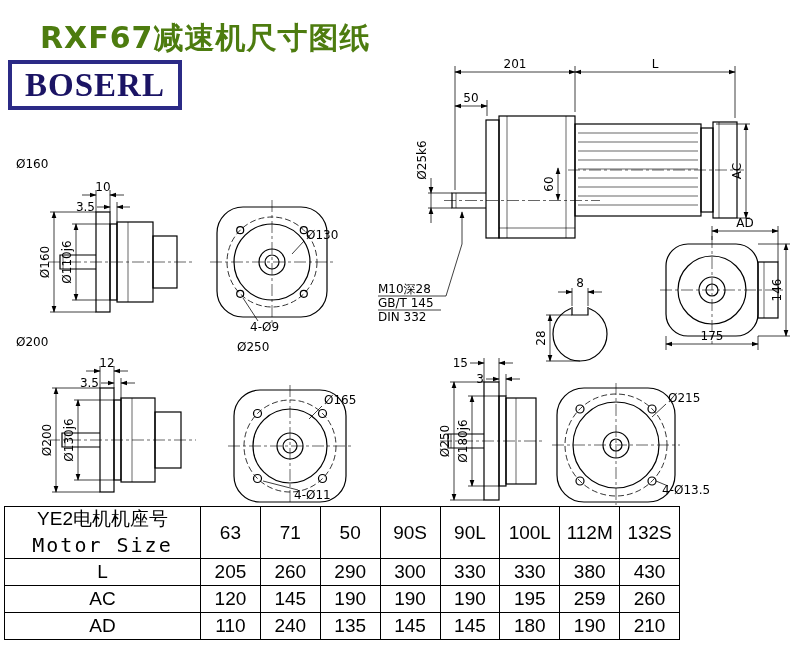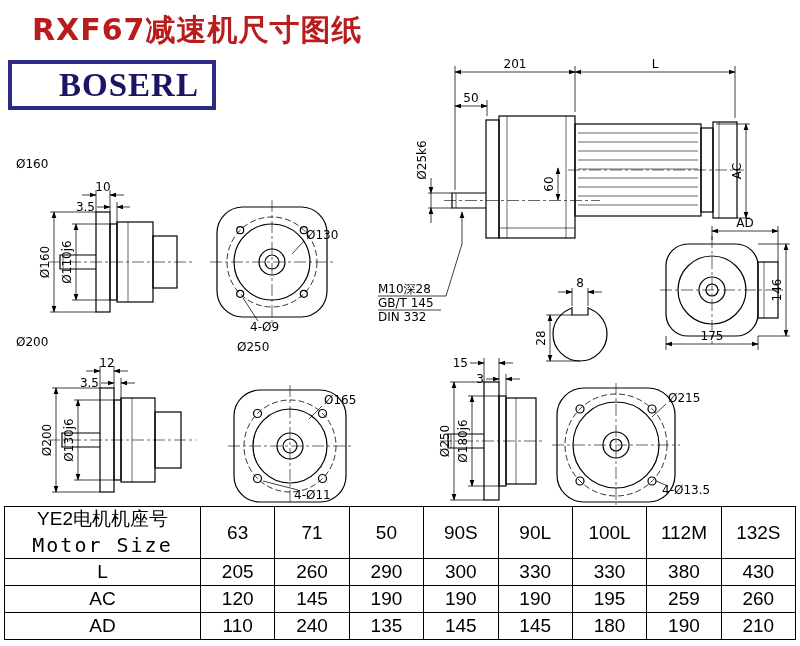--- a/index.html
+++ b/index.html
@@ -1,37 +1,37 @@
 <!DOCTYPE html>
 <html><head>
 <meta charset="utf-8">
 <style>
   html,body { margin:0; padding:0; background:#fff; }
   .page { position:relative; width:800px; height:646px; background:#fff; overflow:hidden;
           font-family:"Liberation Sans","DejaVu Sans",sans-serif; }
-  .title { position:absolute; left:32px; top:10px; margin:0; font-size:30px; font-weight:bold;
-           color:#b91c1c; letter-spacing:1px; font-family:"DejaVu Sans","Liberation Sans",sans-serif; }
+  .title { position:absolute; left:32px; top:10px; margin:8px; font-size:30px; font-weight:bold;
+           color:#4d7c0f; letter-spacing:1px; font-family:"DejaVu Sans","Liberation Sans",sans-serif; }
   .logo { position:absolute; left:8px; top:60px; width:166px; height:42px; border:4px solid #2b2a86;
-          display:flex; align-items:center; justify-content:center; background:#fff;padding-left:34px; }
+          display:flex; align-items:center; justify-content:center; background:#fff; }
   .logo span { font-family:"Liberation Serif","DejaVu Serif",serif; font-weight:bold; font-size:33px;
                color:#1b1464; letter-spacing:1px; }
   svg.drawing { position:absolute; left:0; top:0; }
 
   
   .s  { stroke:#000; stroke-width:1.2; fill:none; }
   .th { stroke:#000; stroke-width:0.6; fill:none; }
   .d  { stroke:#000; stroke-width:0.75; fill:none; }
   .dash { stroke:#000; stroke-width:0.8; fill:none; stroke-dasharray:6 3; }
   .cl { stroke:#000; stroke-width:0.6; fill:none; stroke-dasharray:12 3 3 3; }
   text.t { font-family:"DejaVu Sans","Liberation Sans",sans-serif; font-size:12px; fill:#000; }
   .tm { text-anchor:middle; } .te { text-anchor:end; }
   .tb { font-size:15px; }
 
   
-  table.dims { position:absolute; left:4px; top:506px; width:792px; border-collapse:collapse;
+  table.dims { position:absolute; left:4px; top:506px; width:676px; border-collapse:collapse;
                table-layout:fixed; background:#fff; }
   .dims th,.dims td { border:1.5px solid #000; text-align:center; vertical-align:middle;
                       font-weight:normal; color:#000; padding:0; }
   .dims tr.hrow { height:52px; }
   .dims tr.hrow th { font-size:19px; }
   .dims tr.vrow { height:27px; font-size:19px; }
   .mhead { font-size:17px; line-height:1.3; }
   .mhead .en { letter-spacing:2px; font-family:"DejaVu Sans Mono","Liberation Mono",monospace; font-size:20px; }
 </style>
 </head>

